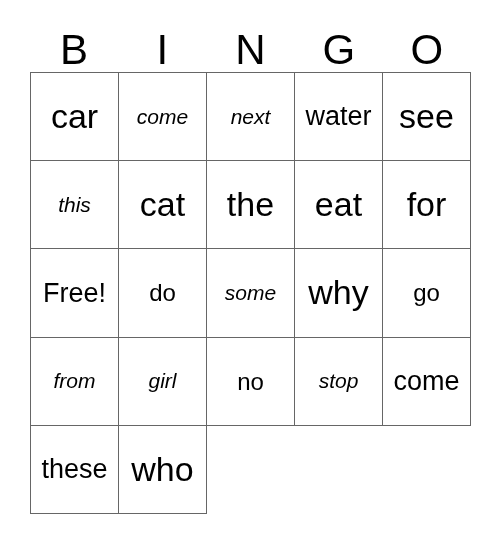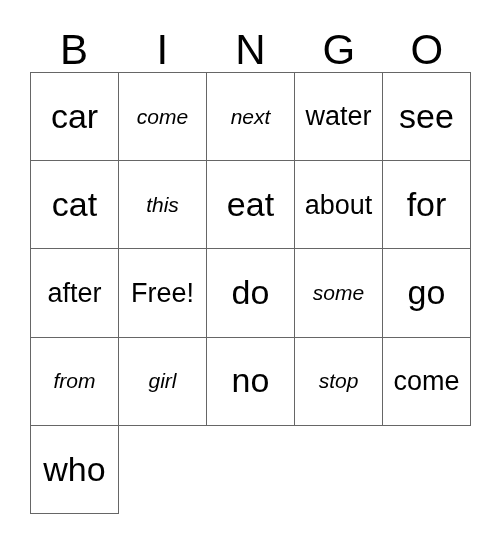--- a/index.html
+++ b/index.html
@@ -72,21 +72,21 @@
   .cell-text {
     display: block;
     text-align: center;
     color: #000000;
     font-weight: 400;
     line-height: 1.05;
     white-space: nowrap;
   }
 
   
-  .len-2 { font-size: 34px; }
+  .len-2 { font-size: 24px; }
   .len-3 { font-size: 34px; }
   .len-4 { font-size: 21px; font-style: italic; }
   .len-5 { font-size: 27px; }
 </style>
 </head>
 <body>
 
 <div id="bingo-card">
 
   <div id="header-row">
@@ -109,65 +109,68 @@
         <span class="cell-text len-4">next</span>
       </div>
     <div class="cell">
         <span class="cell-text len-5">water</span>
       </div>
     <div class="cell">
         <span class="cell-text len-3">see</span>
       </div>
 
     <div class="cell">
+        <span class="cell-text len-4">this</span>
+      </div>
+    <div class="cell">
         <span class="cell-text len-3">cat</span>
       </div>
     <div class="cell">
-        <span class="cell-text len-4">this</span>
+        <span class="cell-text len-3">the</span>
       </div>
     <div class="cell">
         <span class="cell-text len-3">eat</span>
       </div>
-    <div class="cell">
-        <span class="cell-text len-5">about</span>
-      </div>
 
     <div class="cell">
         <span class="cell-text len-3">for</span>
-      </div>
-    <div class="cell">
-        <span class="cell-text len-5">after</span>
       </div>
     <div class="cell">
         <span class="cell-text len-5">Free!</span>
       </div>
     <div class="cell">
         <span class="cell-text len-2">do</span>
       </div>
     <div class="cell">
         <span class="cell-text len-4">some</span>
       </div>
 
+    <div class="cell">
+        <span class="cell-text len-3">why</span>
+      </div>
     <div class="cell">
         <span class="cell-text len-2">go</span>
       </div>
     <div class="cell">
         <span class="cell-text len-4">from</span>
       </div>
     <div class="cell">
         <span class="cell-text len-4">girl</span>
       </div>
 
     <div class="cell">
         <span class="cell-text len-2">no</span>
       </div>
     <div class="cell">
         <span class="cell-text len-4">stop</span>
       </div>
     <div class="cell">
         <span class="cell-text len-5">come</span>
       </div>
     <div class="cell">
+        <span class="cell-text len-5">these</span>
+      </div>
+    <div class="cell">
         <span class="cell-text len-3">who</span>
       </div>
 
   </div>
 </div>
 
 </body></html>

